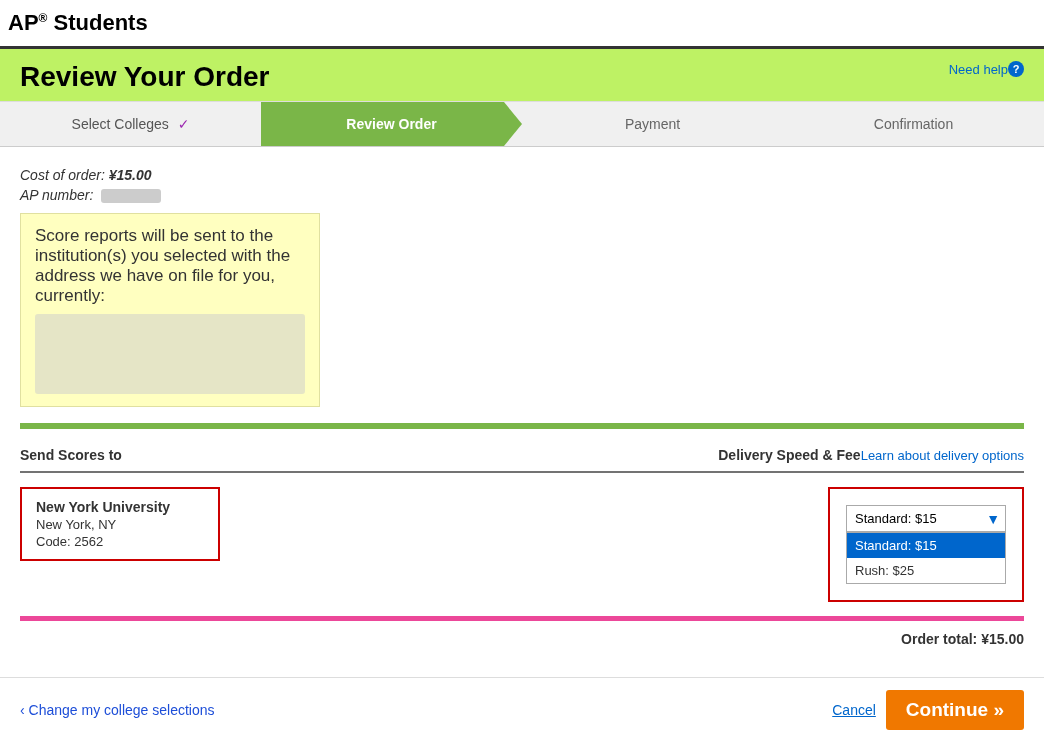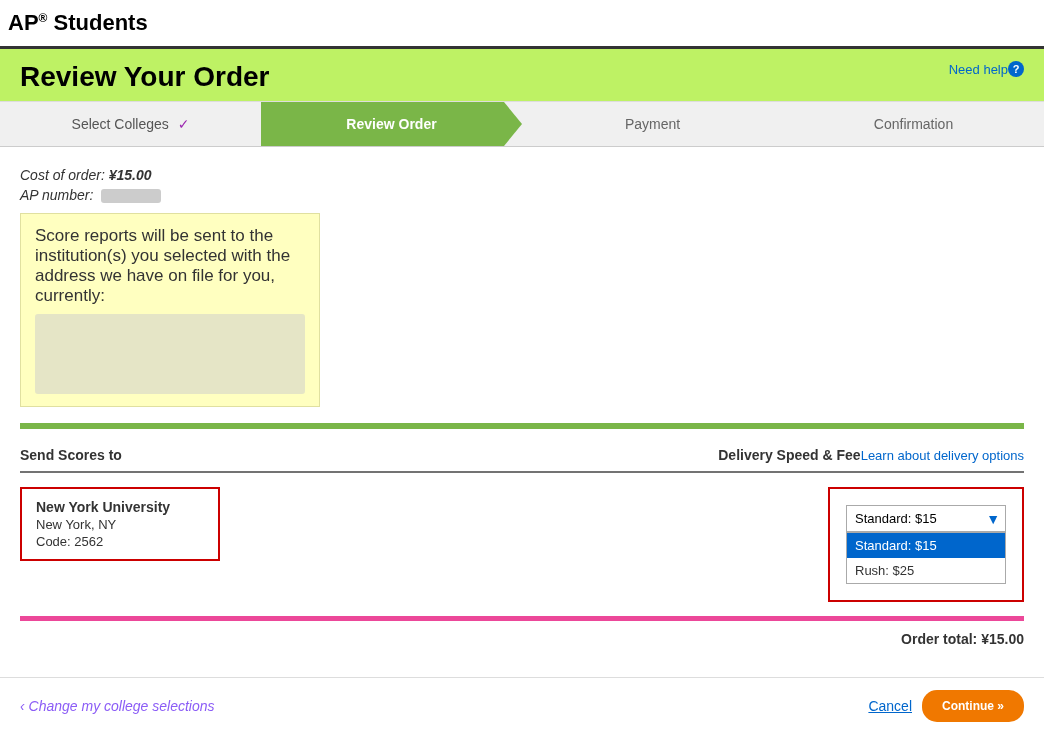--- a/index.html
+++ b/index.html
@@ -250,47 +250,46 @@
     
     .footer {
       display: flex;
       justify-content: space-between;
       align-items: center;
       padding: 12px 20px;
       border-top: 1px solid #ddd;
       background: #fff;
     }
     .change-link {
-      color: #8b5cf6;
+      color: #1d4ed8;
       text-decoration: none;
       font-size: 14px;
-      font-style: italic;
     }
     .footer-buttons {
       display: flex;
       gap: 10px;
       align-items: center;
     }
     .btn-cancel {
       background: none;
       border: none;
       color: #0066cc;
       font-size: 14px;
       cursor: pointer;
       text-decoration: underline;
     }
     .btn-continue {
       background: #f07800;
       color: #fff;
       border: none;
       padding: 9px 20px;
-      font-size: 12px;
+      font-size: 19px;
       font-weight: bold;
       cursor: pointer;
-      border-radius: 15px;
+      border-radius: 3px;
       display: flex;
       align-items: center;
       gap: 5px;
     }
   </style>
 </head>
 <body>
 
 <header class="site-header">
   <span class="site-title">

